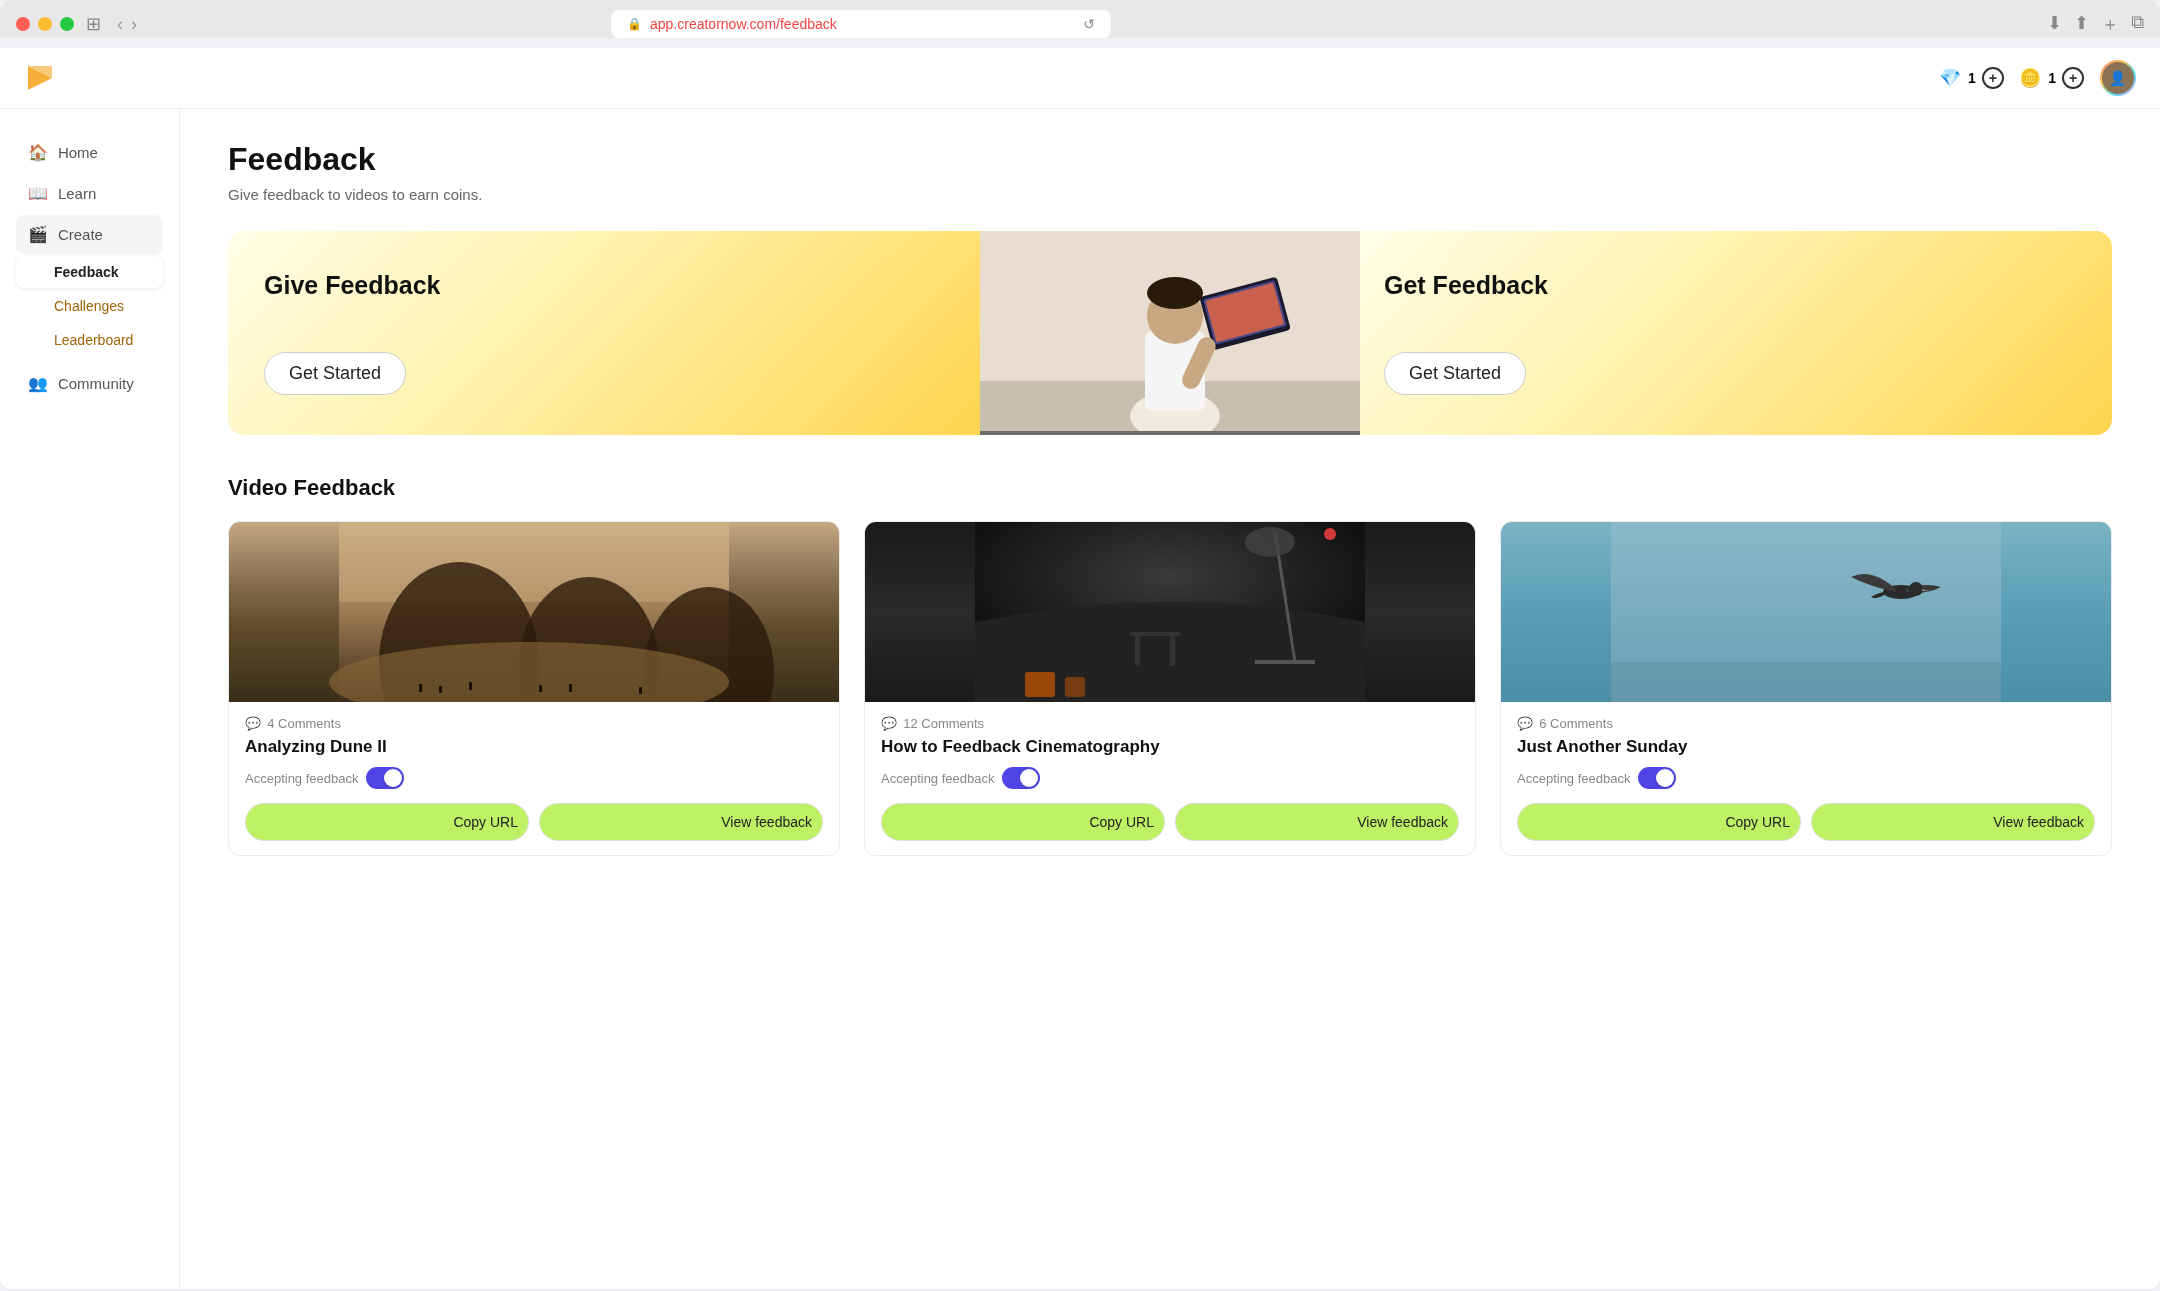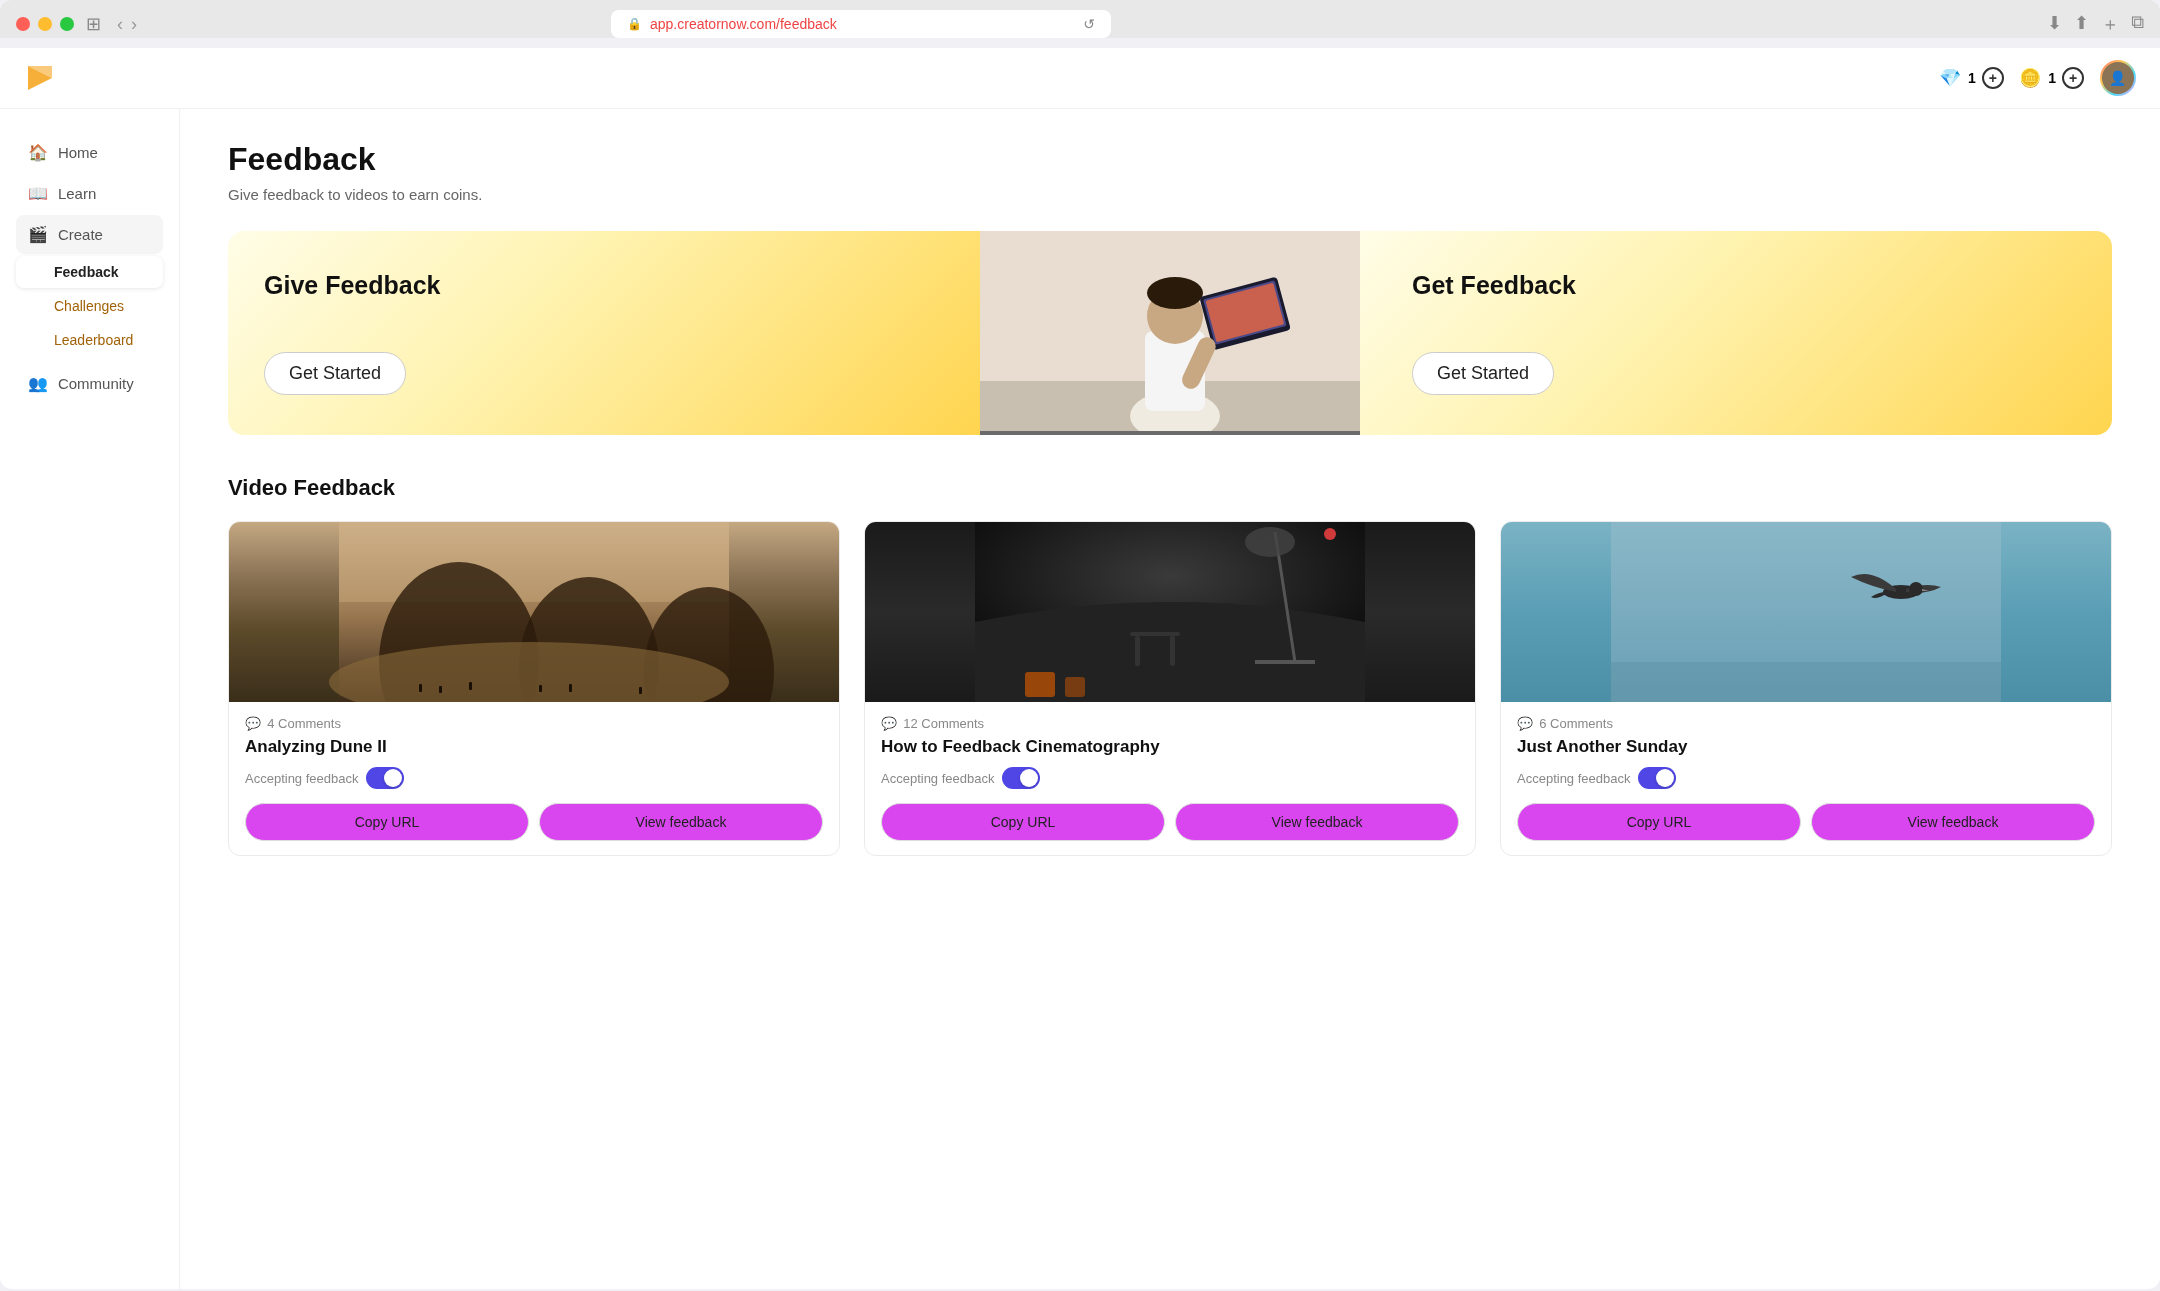--- a/index.html
+++ b/index.html
@@ -206,21 +206,21 @@
 
     .hero-panel-left {
       background: linear-gradient(135deg, #fffde7 0%, #fff3b0 40%, #ffd54f 100%);
       padding: 40px 36px;
       display: flex;
       flex-direction: column;
       justify-content: space-between;
     }
     .hero-panel-right {
       background: linear-gradient(135deg, #fffde7 0%, #fff3b0 40%, #ffd54f 100%);
-      padding: 40px 52px;
+      padding: 40px 24px;
       display: flex;
       flex-direction: column;
       justify-content: space-between;
     }
     .hero-panel-center {
       width: 380px;
       background: #6b6b6b;
       position: relative;
       overflow: hidden;
     }
@@ -329,26 +329,26 @@
     .video-actions {
       display: flex;
       gap: 10px;
     }
 
     .action-btn {
       flex: 1;
       padding: 10px;
       border: 1.5px solid #ddd;
       border-radius: 24px;
-      background: #d946ef;
+      background: #bef264;
       font-size: 14px;
       font-weight: 500;
       color: #222;
       cursor: pointer;
-      text-align: center;
+      text-align: right;
     }
   </style>
 </head>
 <body>
 
 <div class="browser-chrome">
   <div class="browser-top">
     <div class="traffic-lights">
       <div class="tl tl-red"></div>
       <div class="tl tl-yellow"></div>

